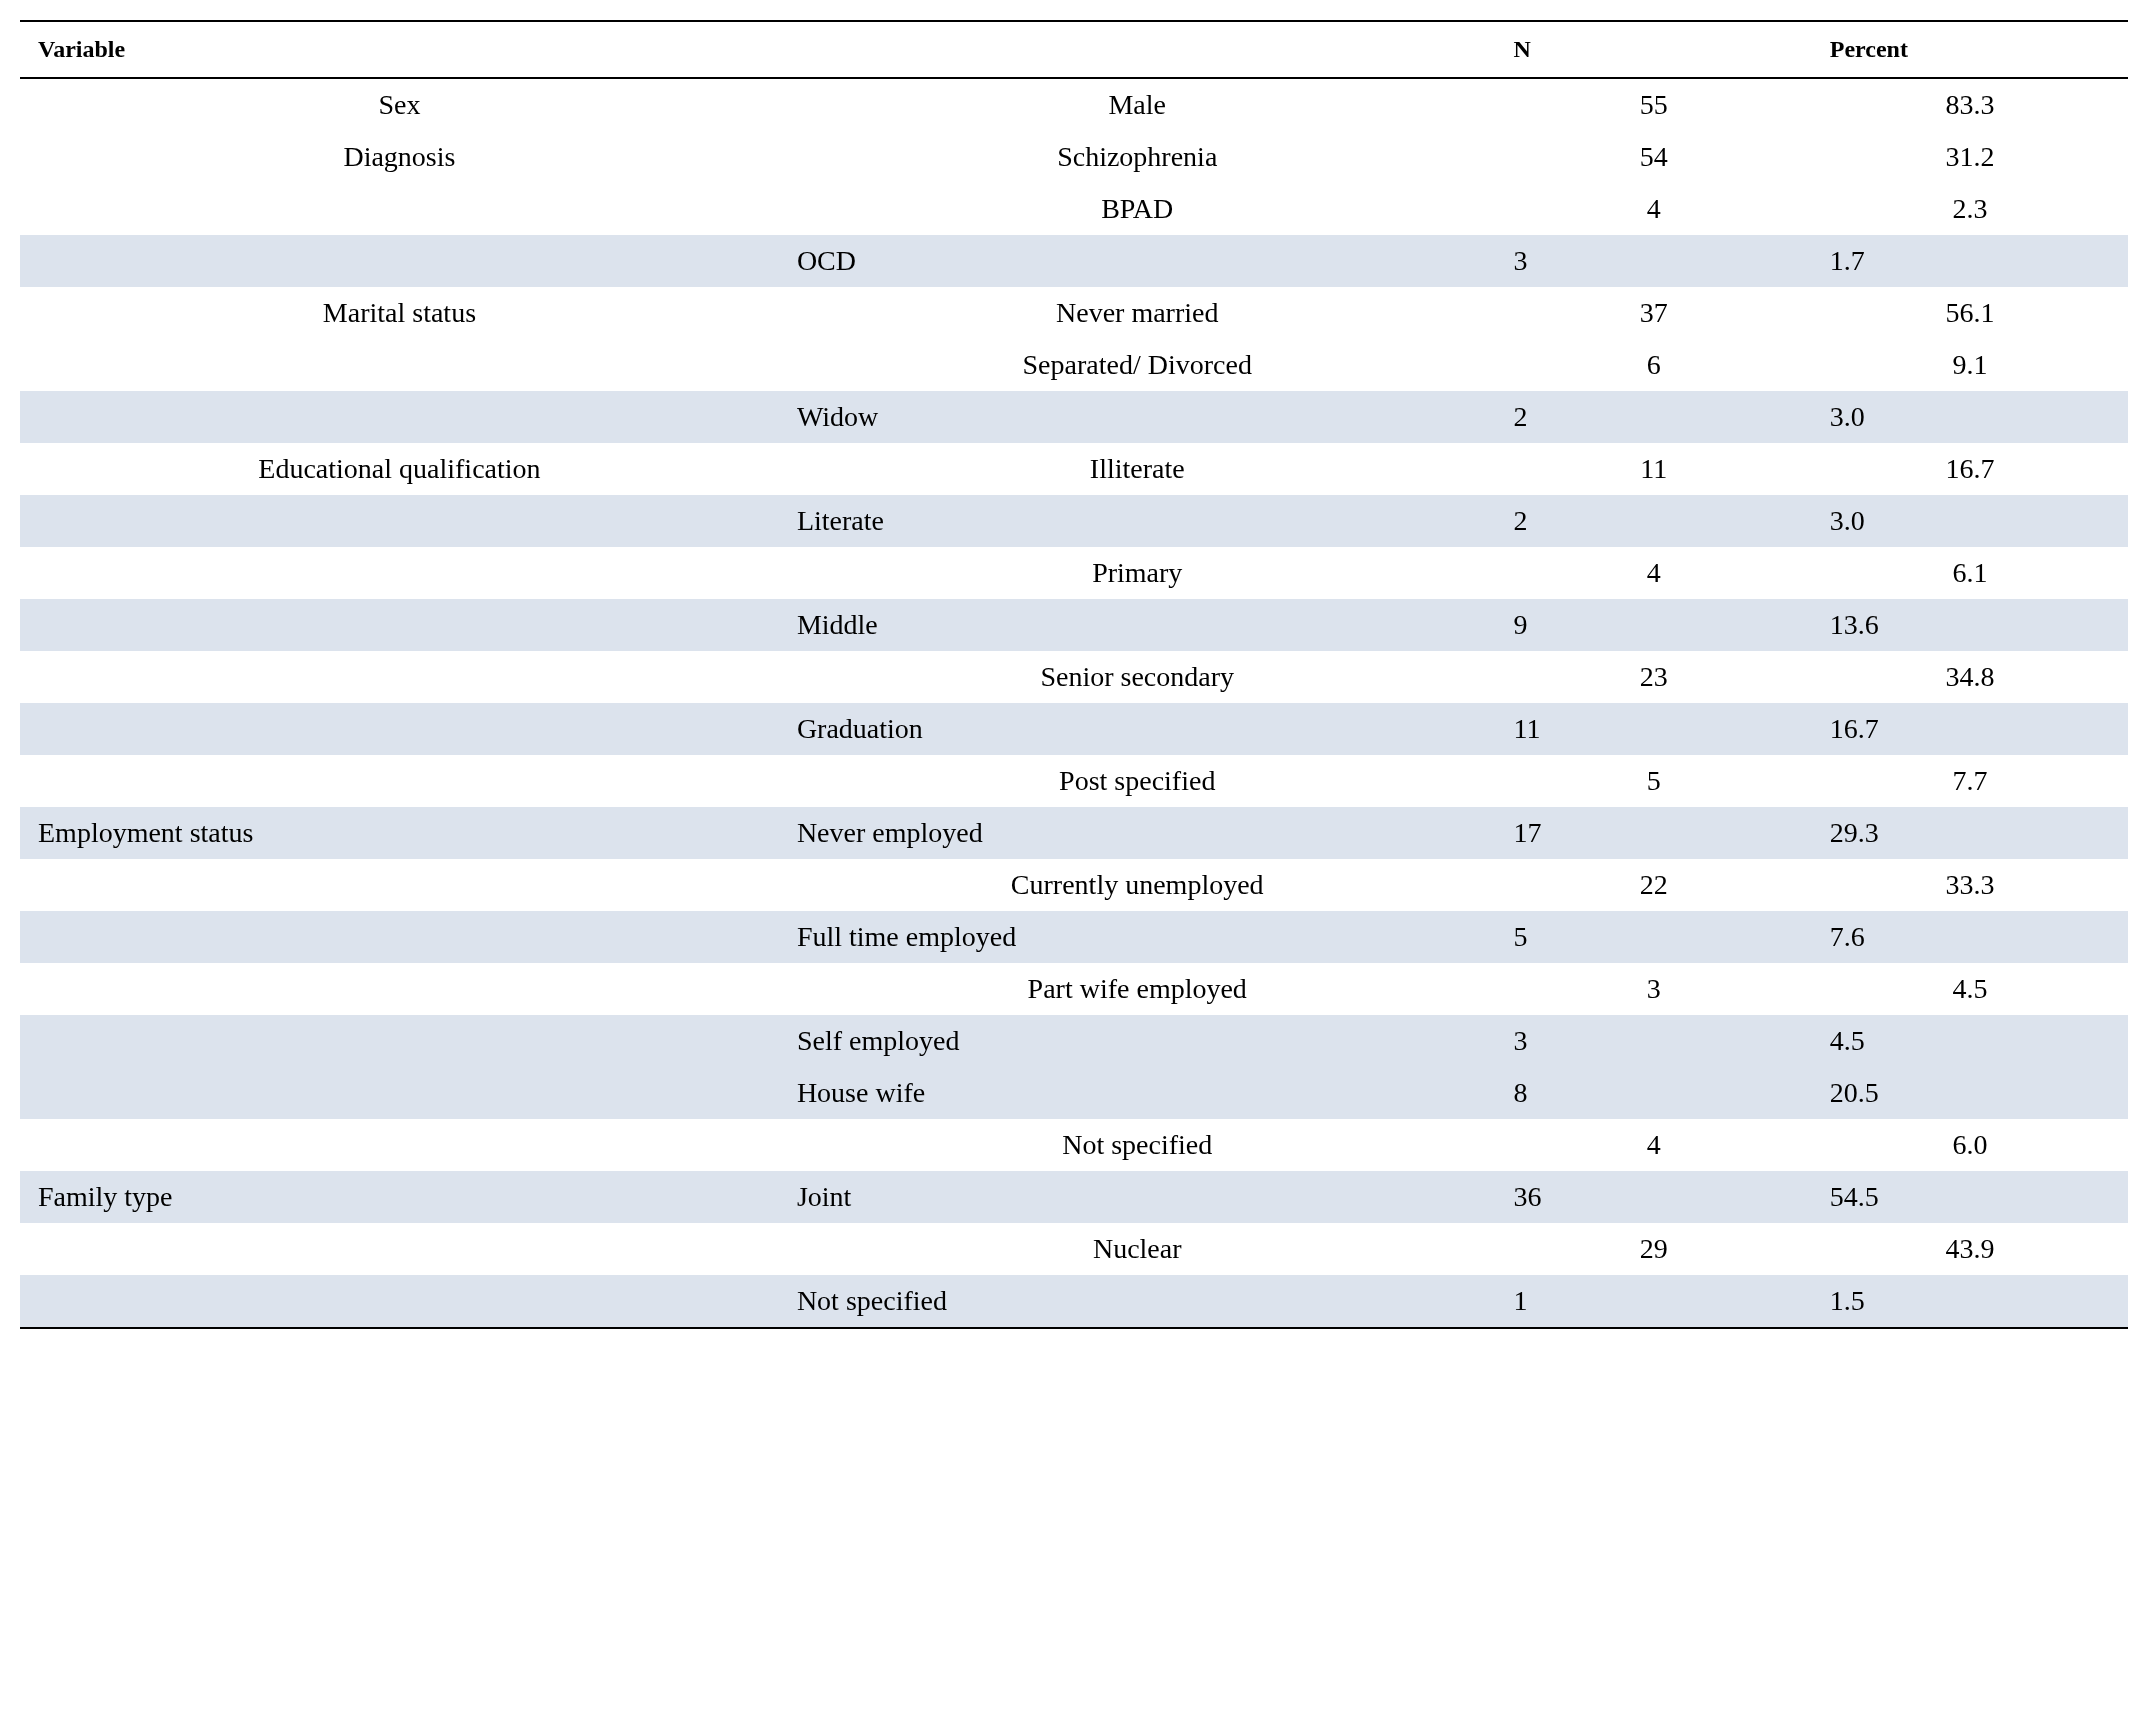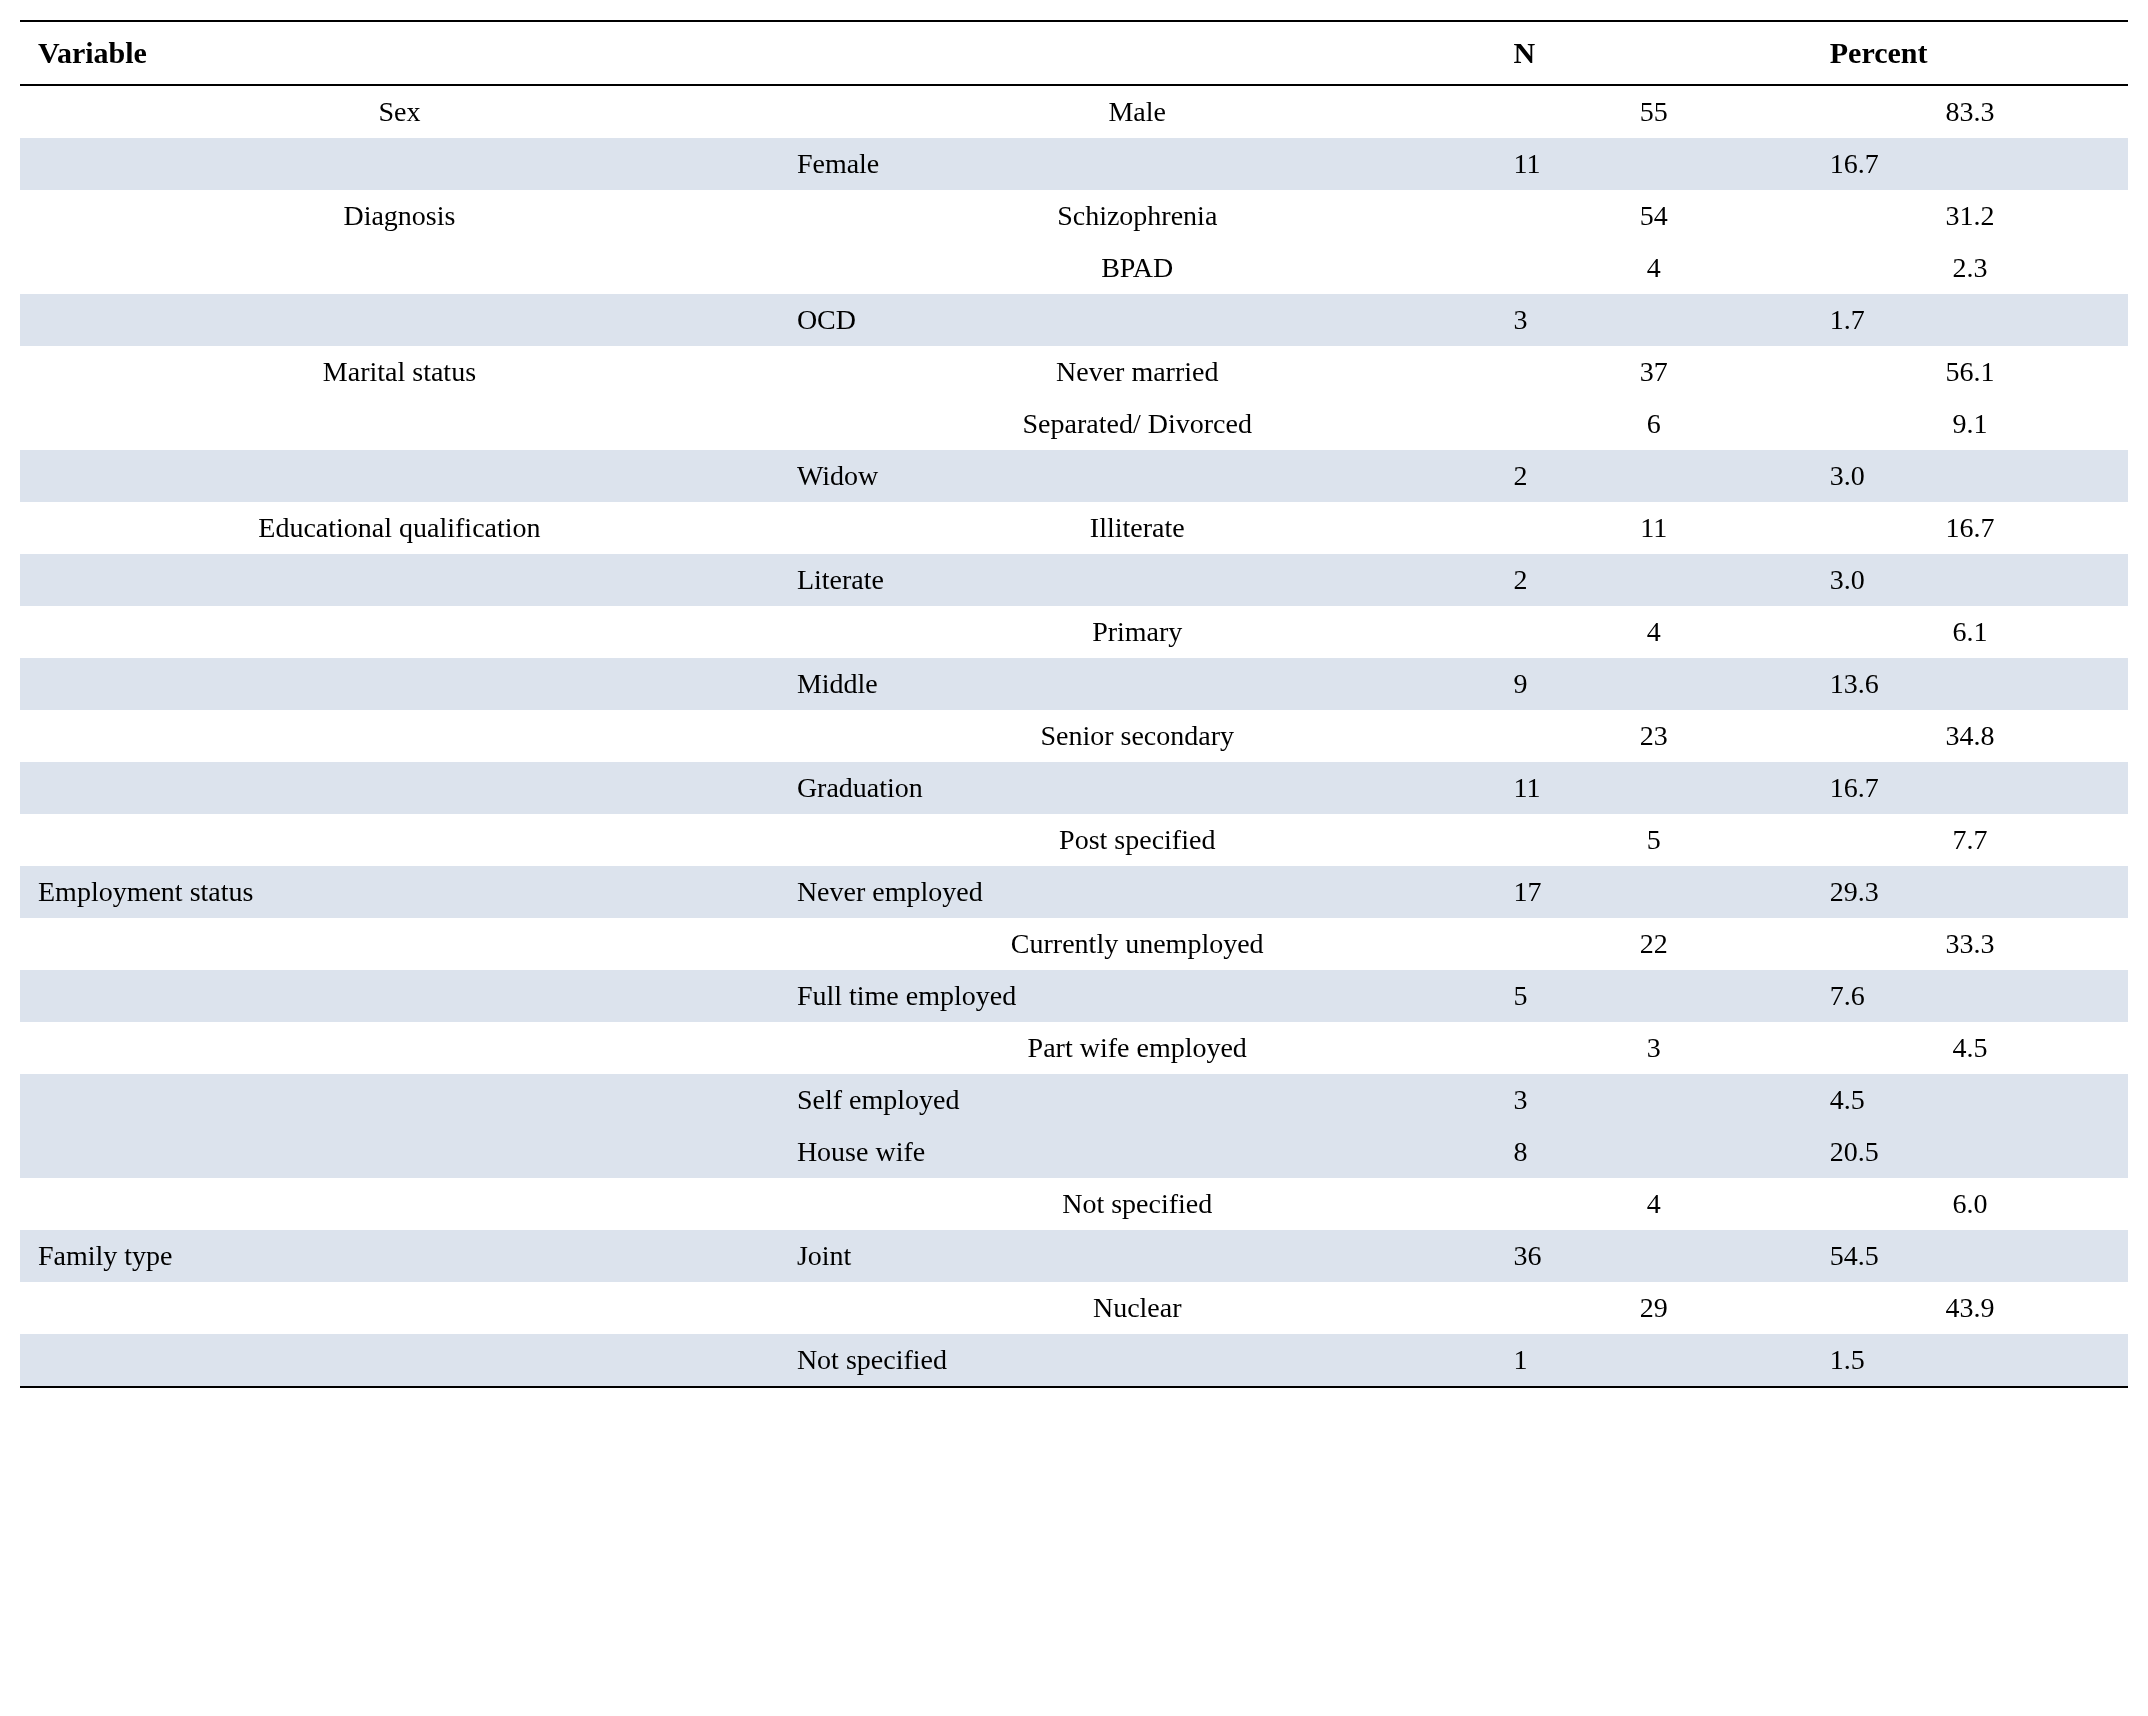--- a/index.html
+++ b/index.html
@@ -24,21 +24,21 @@
     }
 
     thead tr {
       border-bottom: 2px solid #000;
     }
 
     th {
       padding: 14px 18px;
       text-align: left;
       font-weight: bold;
-      font-size: 30px;
+      font-size: 24px;
       background: #ffffff;
     }
 
     td {
       padding: 10px 18px;
       vertical-align: top;
     }
 
     .col-variable {
       width: 36%;
@@ -81,26 +81,20 @@
       <th class="col-percent">Percent</th>
     </tr>
   </thead>
   <tbody id="table-body">
   <tr class="white">
         <td class="col-variable variable-label">Sex</td>
         <td class="col-subcategory">Male</td>
         <td class="col-n">55</td>
         <td class="col-percent">83.3</td>
       </tr>
-      <tr class="shaded">
-        <td class="col-variable variable-label"></td>
-        <td class="col-subcategory">Female</td>
-        <td class="col-n">11</td>
-        <td class="col-percent">16.7</td>
-      </tr>
       <tr class="white">
         <td class="col-variable variable-label">Diagnosis</td>
         <td class="col-subcategory">Schizophrenia</td>
         <td class="col-n">54</td>
         <td class="col-percent">31.2</td>
       </tr>
       <tr class="white">
         <td class="col-variable variable-label"></td>
         <td class="col-subcategory">BPAD</td>
         <td class="col-n">4</td>

